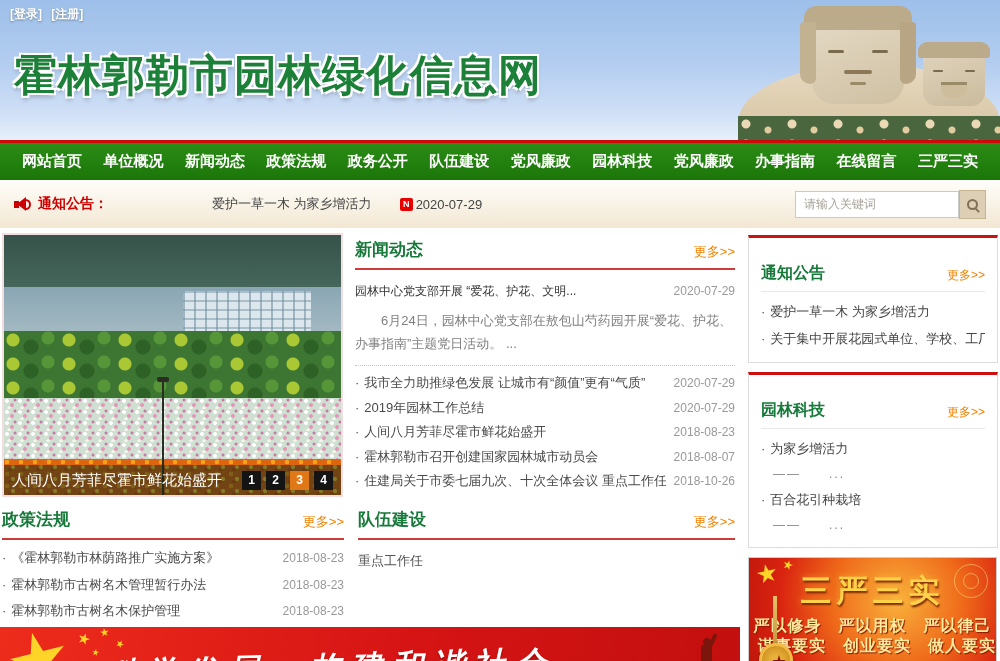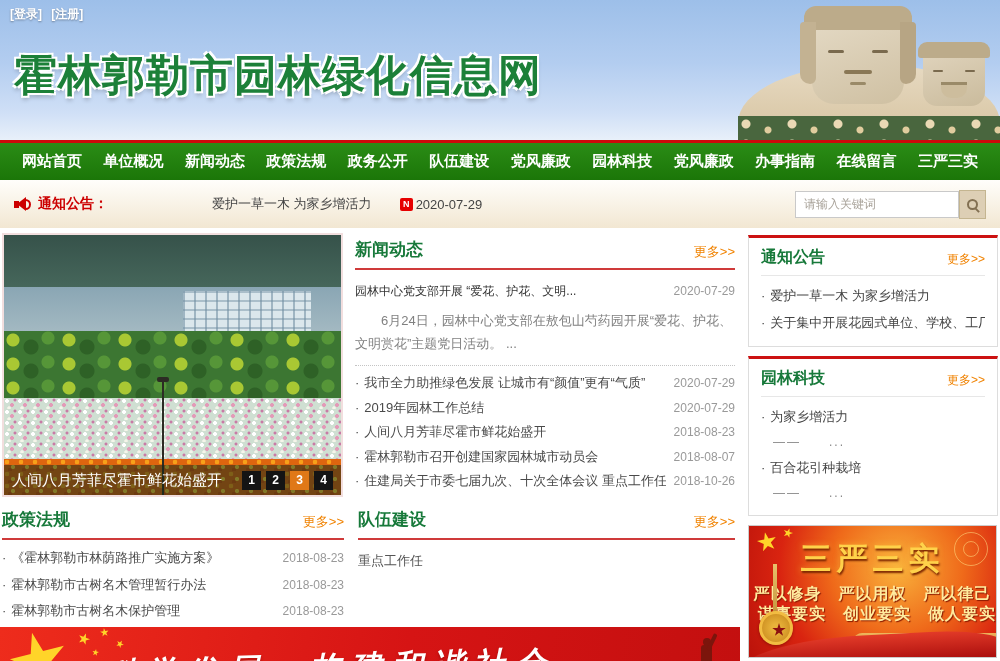--- a/index.html
+++ b/index.html
@@ -130,21 +130,21 @@
   .policy-sec { position:absolute; left:2px; top:280px; width:342px; }
   .team-sec { position:absolute; left:358px; top:280px; width:377px; }
   .policy-list .list-row { display:flex; justify-content:space-between; align-items:center; line-height:26.5px; }
   .policy-list { margin-top:5px; }
   .empty-text { margin-top:12px; font-size:13px; color:#555; }
 
   
   .right-col { position:absolute; left:748px; top:7px; width:250px; }
   .side-box { border:1px solid #ddd; border-top:3px solid #cc1111; background:#fff; padding:9px 12px 10px; margin-bottom:9px; }
   .box-head { display:flex; align-items:flex-end; justify-content:space-between; border-bottom:1px solid #e7e7e7; padding-bottom:7px; }
-  .box-title { font-size:16px; font-weight:bold; color:#17793a; }
+  .box-title { font-size:16px; font-weight:bold; color:#17793a;margin-top:16px; }
   .box-more { font-size:12px; color:#f08200; cursor:pointer; }
   .box-list { margin-top:6px; }
   .box-item { font-size:13px; color:#444; line-height:27px; white-space:nowrap; overflow:hidden; cursor:pointer; }
   .box-item::before { content:"·"; margin-right:5px; }
   .box-sub { font-size:12px; color:#888; line-height:24px; padding-left:12px; letter-spacing:2px; }
 
   
   .banner-right { position:relative; width:249px; height:133px; border:1px solid #ccc; overflow:hidden; cursor:pointer;
     background:radial-gradient(circle at 60% 32%,#f9b23c 0%,#ef6a1a 38%,#d92410 68%,#ba120a 100%); }
   .b3-title { position:absolute; left:0; top:12px; width:100%; text-align:center; font-size:31px; font-weight:bold;
@@ -275,21 +275,21 @@
     <div class="news-col">
       <div class="sec-head">
         <span class="sec-title">新闻动态</span>
         <span class="more-link">更多&gt;&gt;</span>
       </div>
       <div class="sec-rule"></div>
       <div class="featured">
         <span class="featured-title">园林中心党支部开展 “爱花、护花、文明...</span>
         <span class="featured-date">2020-07-29</span>
       </div>
-      <div class="featured-summary">6月24日，园林中心党支部在敖包山芍药园开展“爱花、护花、文明赏花”主题党日活动。 ...</div>
+      <div class="featured-summary">6月24日，园林中心党支部在敖包山芍药园开展“爱花、护花、办事指南”主题党日活动。 ...</div>
       <div class="dotted-sep"></div>
       <div class="news-list">
         <div class="list-row">
           <span class="item-text">我市全力助推绿色发展 让城市有“颜值”更有“气质”</span>
           <span class="item-date">2020-07-29</span>
         </div>
         <div class="list-row">
           <span class="item-text">2019年园林工作总结</span>
           <span class="item-date">2020-07-29</span>
         </div>

